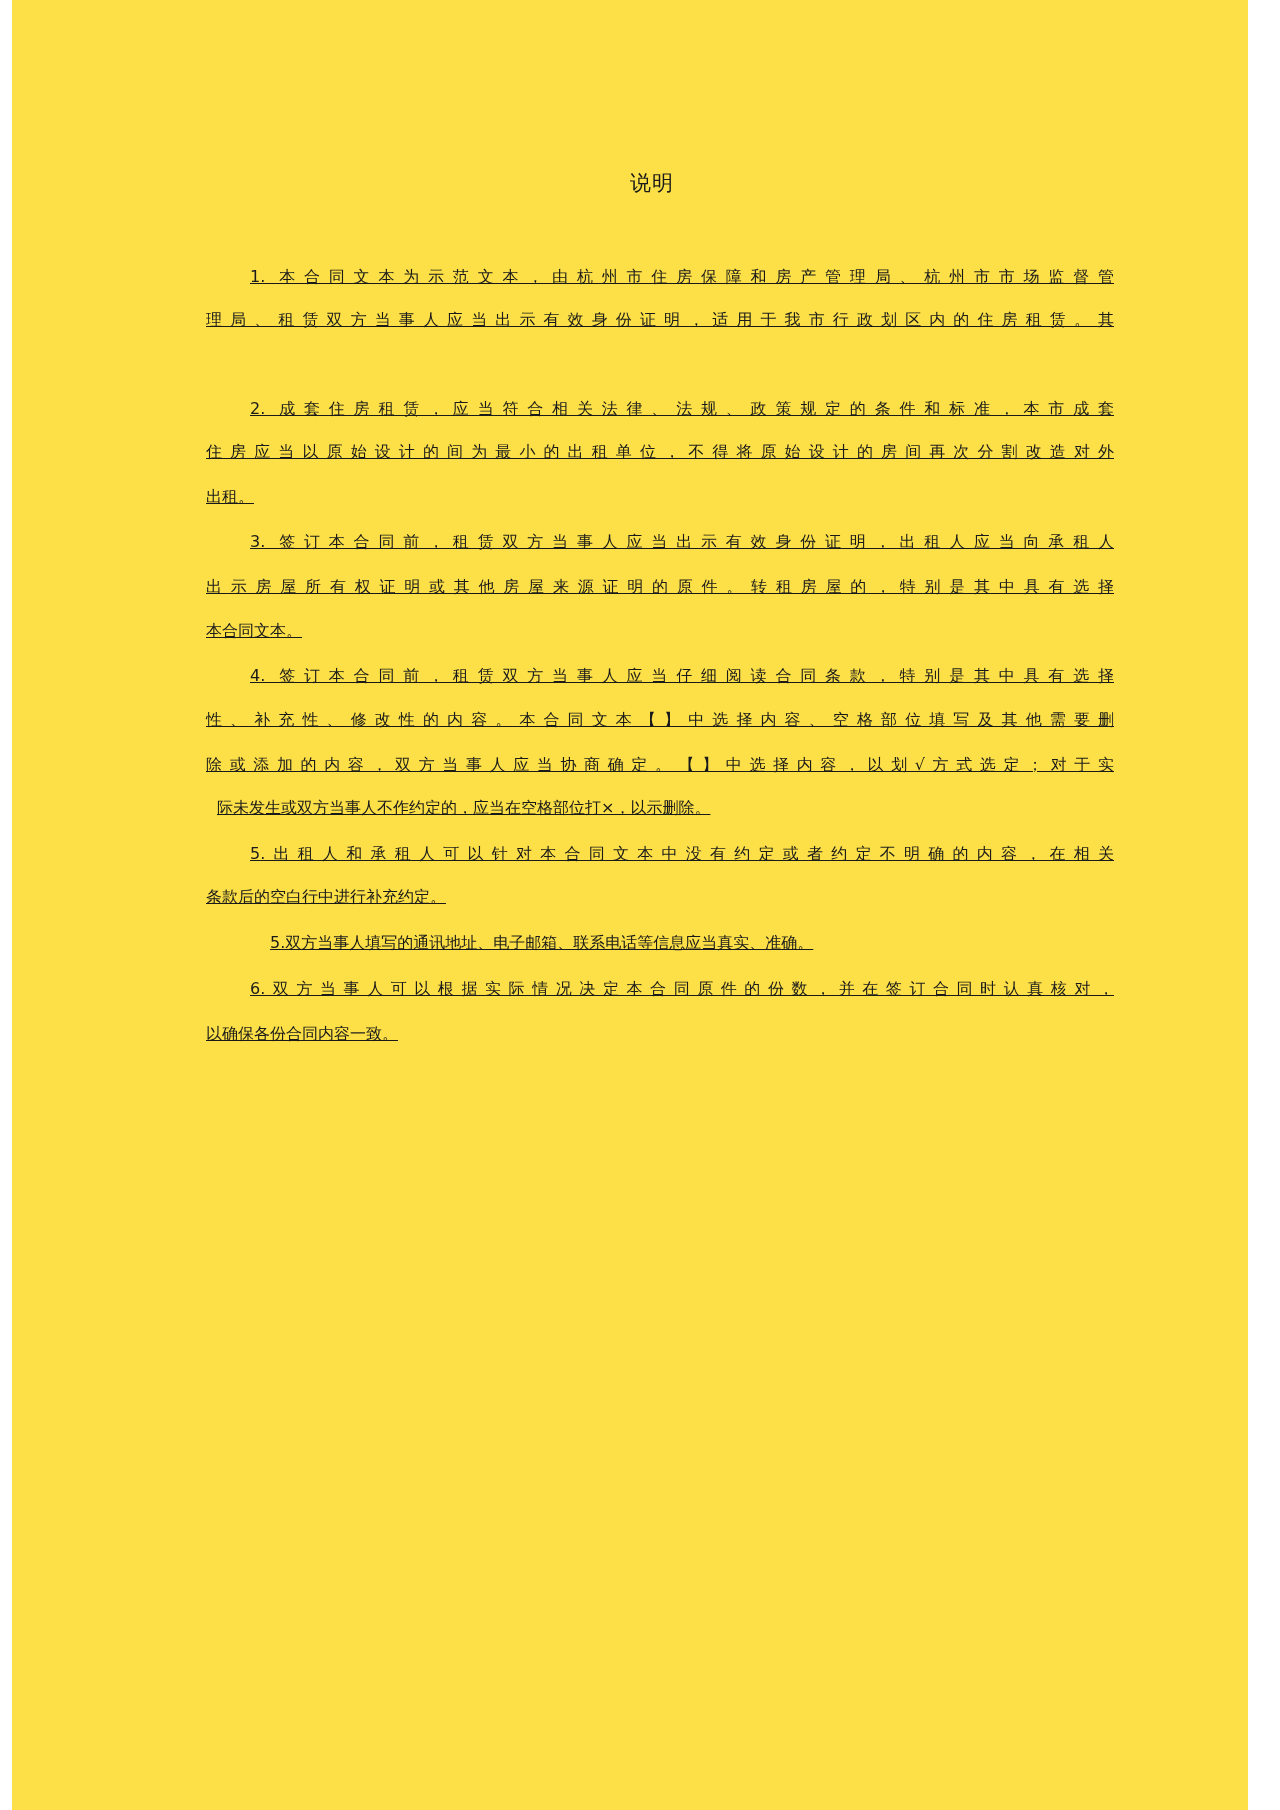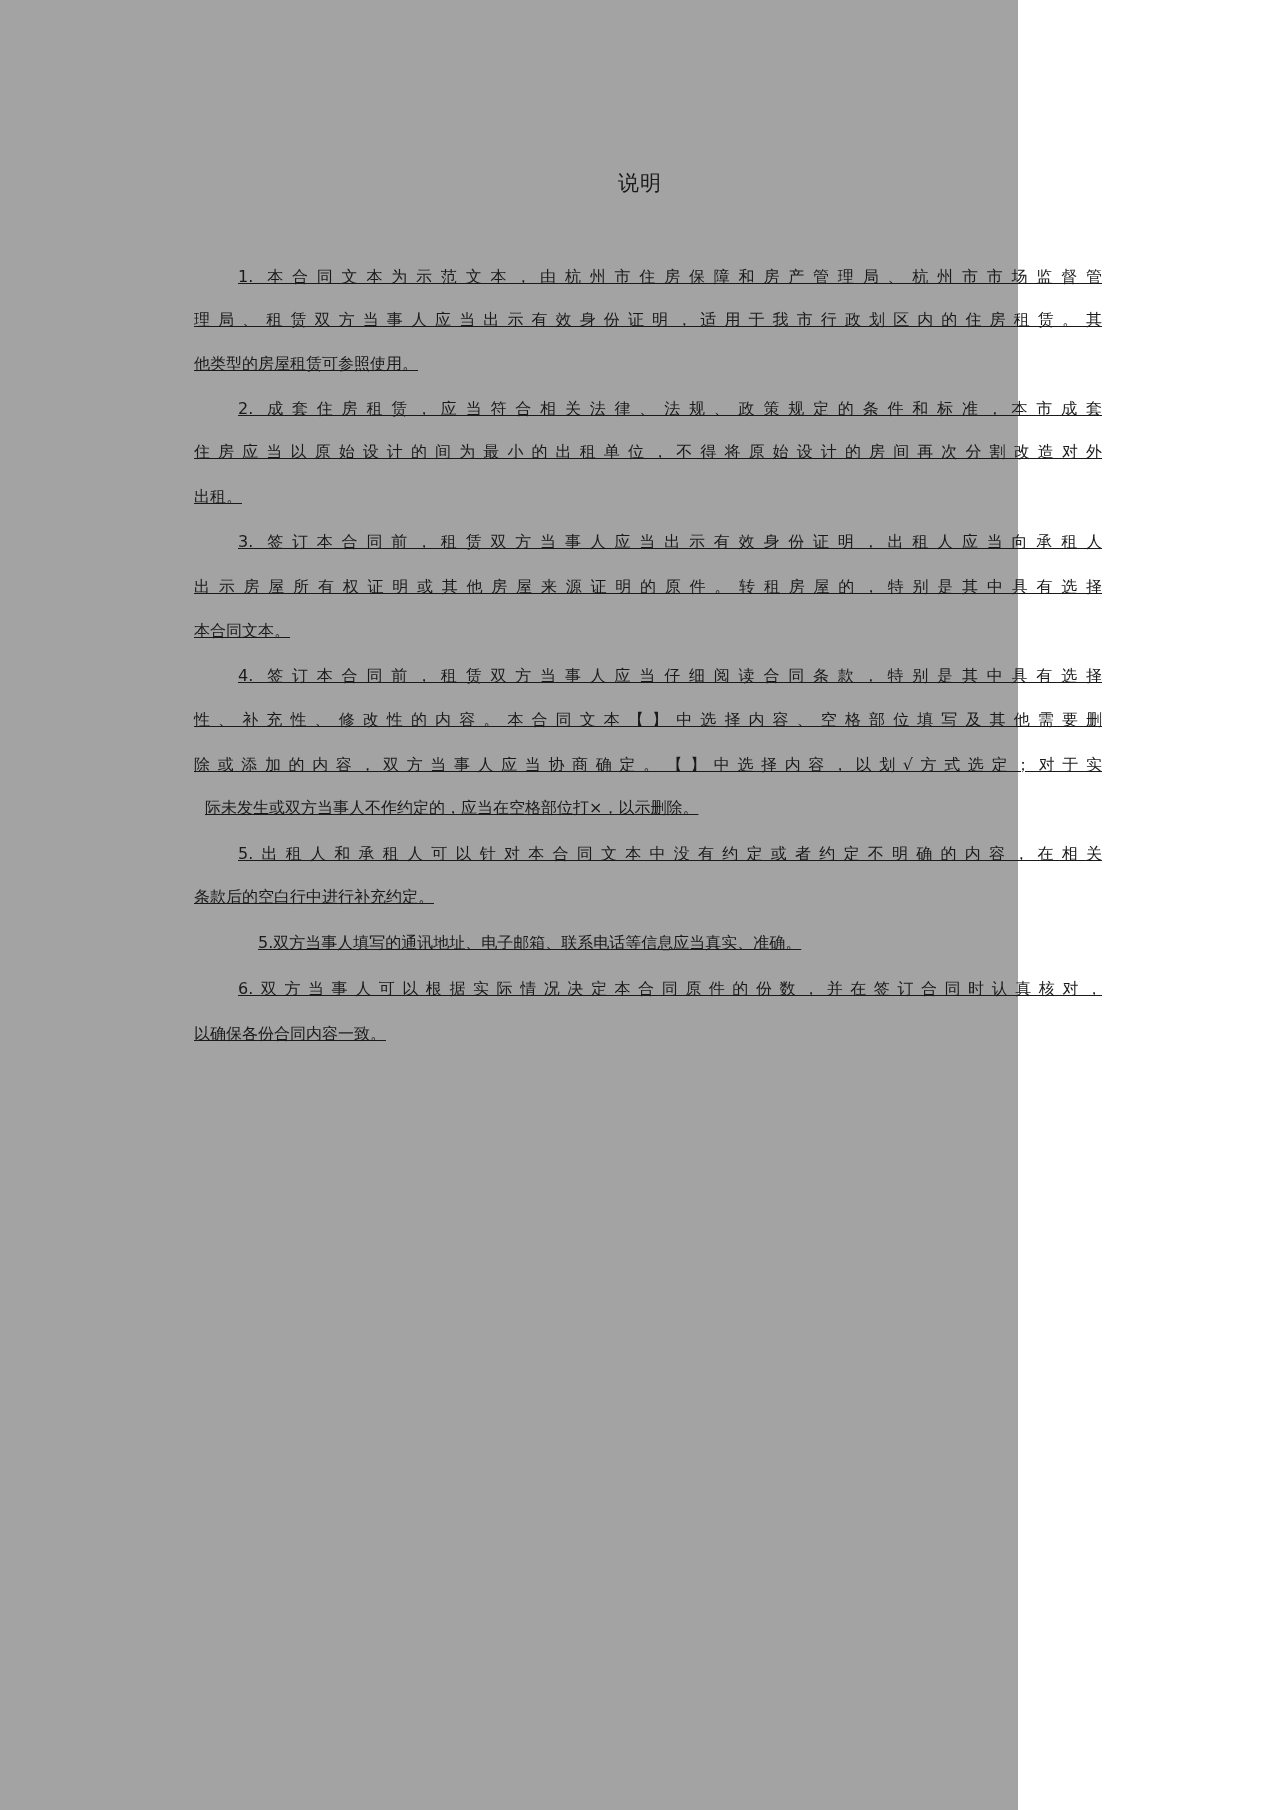--- a/index.html
+++ b/index.html
@@ -10,25 +10,25 @@
     body {
       width: 1280px;
       height: 1810px;
       position: relative;
       overflow: hidden;
       font-family: "DejaVu Sans", "Liberation Sans", sans-serif;
       color: #1a1a1a;
     }
     .page {
       position: absolute;
-      left: 0;
+      left: 12px;
       top: 0;
-      width: 1018px;
+      width: 1236px;
       height: 1810px;
-      background: #a3a3a3;
+      background: #fde047;
     }
     .title {
       position: absolute;
       top: 168px;
       left: 0;
       width: 1280px;
       text-align: center;
       font-size: 21px;
       line-height: 30px;
       letter-spacing: 1px;
@@ -54,21 +54,20 @@
   </style>
 </head>
 <body>
 
 <div class="page">
 
   <div class="title">说明</div>
 
   <div class="line first" style="top:262px;">1. 本合同文本为示范文本，由杭州市住房保障和房产管理局、杭州市市场监督管</div>
   <div class="line" style="top:305px;">理局、租赁双方当事人应当出示有效身份证明，适用于我市行政划区内的住房租赁。其</div>
-  <div class="line last" style="top:349px;">他类型的房屋租赁可参照使用。</div>
 
   <div class="line first" style="top:394px;">2. 成套住房租赁，应当符合相关法律、法规、政策规定的条件和标准，本市成套</div>
   <div class="line" style="top:437px;">住房应当以原始设计的间为最小的出租单位，不得将原始设计的房间再次分割改造对外</div>
   <div class="line last" style="top:482px;">出租。</div>
 
   <div class="line first" style="top:527px;">3. 签订本合同前，租赁双方当事人应当出示有效身份证明，出租人应当向承租人</div>
   <div class="line" style="top:572px;">出示房屋所有权证明或其他房屋来源证明的原件。转租房屋的，特别是其中具有选择</div>
   <div class="line last" style="top:616px;">本合同文本。</div>
 
   <div class="line first" style="top:661px;">4. 签订本合同前，租赁双方当事人应当仔细阅读合同条款，特别是其中具有选择</div>

